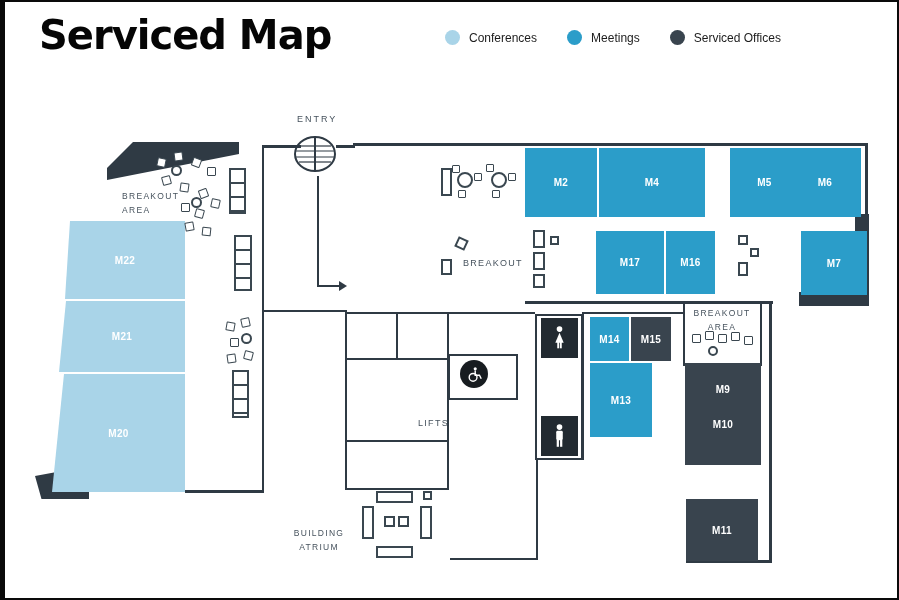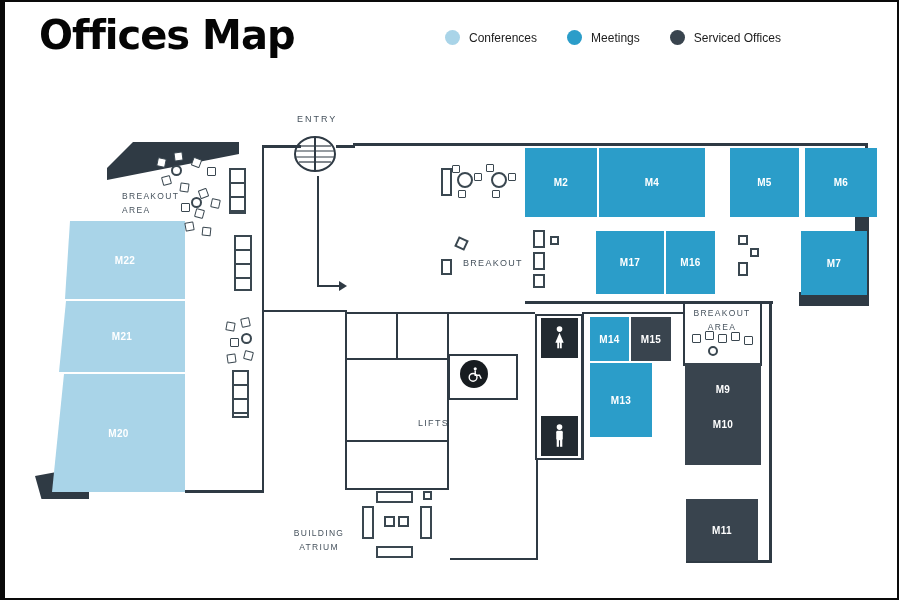--- a/index.html
+++ b/index.html
@@ -43,21 +43,21 @@
   .wm-icon span{background:#a7abae;border-radius:3px;position:relative}
   .wm-icon span::after{content:"";position:absolute;left:4px;top:4px;width:4px;height:4px;border-radius:50%;background:#fff}
   .wm-text{font-size:24px;color:#a7abae;letter-spacing:.5px}
   svg{display:block}
 </style>
 </head>
 <body>
 
 <div id="frame">
 
-  <div class="title">Offices Map</div>
+  <div class="title">Serviced Map</div>
 
   <div class="legend">
     <div class="litem">
       <span class="dot dot-conf"></span>
       <span class="ltext">Conferences</span>
     </div>
     <div class="litem">
       <span class="dot dot-meet"></span>
       <span class="ltext">Meetings</span>
     </div>
@@ -113,21 +113,21 @@
   <div class="box" style="left:443px;top:352px;width:70px;height:46px"></div>
   <div class="box" style="left:678px;top:300px;width:79px;height:64px"></div>
 
   <div class="room conference" style="left:60px;top:219px;width:120px;height:78px;clip-path:polygon(5px 0,100% 0,100% 100%,0 100%)">M22</div>
   <div class="room conference" style="left:54px;top:299px;width:126px;height:71px;clip-path:polygon(7px 0,100% 0,100% 100%,0 100%)">M21</div>
   <div class="room conference" style="left:47px;top:372px;width:133px;height:118px;clip-path:polygon(12px 0,100% 0,100% 100%,0 100%)">M20</div>
 
   <div class="room meeting" style="left:520px;top:146px;width:72px;height:69px">M2</div>
   <div class="room meeting" style="left:594px;top:146px;width:106px;height:69px">M4</div>
   <div class="room meeting" style="left:725px;top:146px;width:69px;height:69px">M5</div>
-  <div class="room meeting" style="left:800px;top:146px;width:72px;height:69px">M6</div>
+  <div class="room meeting" style="left:784px;top:146px;width:72px;height:69px">M6</div>
   <div class="room meeting" style="left:796px;top:229px;width:66px;height:64px">M7</div>
   <div class="room meeting" style="left:591px;top:229px;width:68px;height:63px">M17</div>
   <div class="room meeting" style="left:661px;top:229px;width:49px;height:63px">M16</div>
   <div class="room meeting" style="left:585px;top:315px;width:39px;height:44px">M14</div>
   <div class="room meeting" style="left:585px;top:361px;width:62px;height:74px">M13</div>
 
   <div class="room office" style="left:626px;top:315px;width:40px;height:44px">M15</div>
   <div class="room office" style="left:680px;top:361px;width:76px;height:102px;flex-direction:column;justify-content:flex-start">
     <span style="margin-top:21px">M9</span>
     <span style="margin-top:24px">M10</span>

